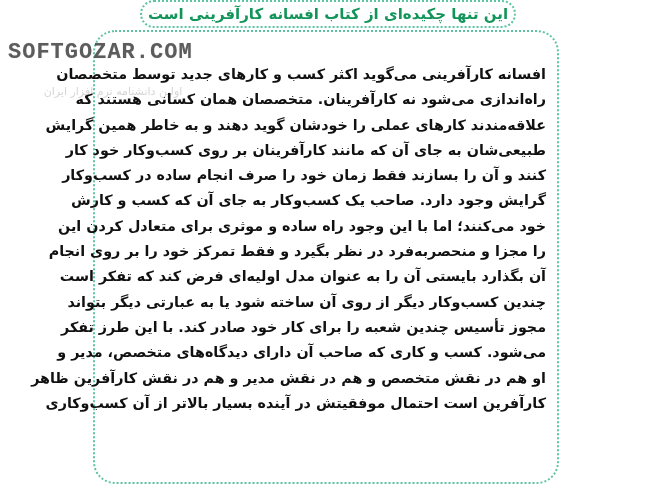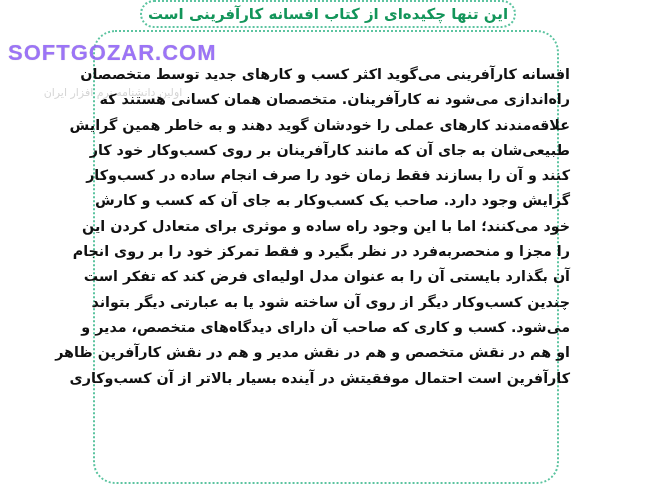--- a/index.html
+++ b/index.html
@@ -10,32 +10,32 @@
   }
   .title-box {
     position:absolute; left:140px; top:0; width:376px; height:28px;
     border:2px dotted #5cc4a0; border-radius:16px; background:#fff;
     box-sizing:border-box; display:flex; align-items:center; justify-content:center;
   }
   .title-text {
     color:#13955a; font-weight:bold; font-size:15px; direction:rtl; white-space:nowrap;
   }
   .body-text {
-    position:absolute; left:116px; top:62px; width:454px;
+    position:absolute; left:92px; top:62px; width:454px;
     direction:rtl; text-align:justify; text-align-last:right;
     font-size:14.3px; font-weight:bold; line-height:25.3px; color:#111;
   }
   .body-text .line { display:block; text-align:justify; text-align-last:justify; white-space:nowrap; }
   .body-text .line.last { text-align-last:right; }
   .watermark {
     position:absolute; left:8px; top:40px; width:210px; pointer-events:none;
     color:#d4d4d4; opacity:0.85;
   }
-  .wm-logo { font-size:22px; font-weight:bold; letter-spacing:1px; color:#8b5cf6;
-    text-shadow: 0 0 1px #bbb; font-family:Liberation Sans, sans-serif; }
+  .wm-logo { font-size:22px; font-weight:bold; letter-spacing:1px; color:#404040;
+    text-shadow: 0 0 1px #bbb; font-family:Liberation Mono, monospace; }
   .wm-sub { font-size:11px; direction:rtl; text-align:center; color:#cfcfcf; margin-top:20px; }
 </style>
 </head>
 <body>
 
 <div class="frame"></div>
 
 <div class="title-box">
   <span class="title-text">این تنها چکیده‌ای از کتاب افسانه کارآفرینی است</span>
 </div>
@@ -49,16 +49,17 @@
   <span class="line">افسانه کارآفرینی می‌گوید اکثر کسب و کارهای جدید توسط متخصصان</span>
   <span class="line">راه‌اندازی می‌شود نه کارآفرینان. متخصصان همان کسانی هستند که</span>
   <span class="line">علاقه‌مندند کارهای عملی را خودشان گوید دهند و به خاطر همین گرایش</span>
   <span class="line">طبیعی‌شان به جای آن که مانند کارآفرینان بر روی کسب‌وکار خود کار</span>
   <span class="line">کنند و آن را بسازند فقط زمان خود را صرف انجام ساده در کسب‌وکار</span>
   <span class="line">گرایش وجود دارد. صاحب یک کسب‌وکار به جای آن که کسب و کارش</span>
   <span class="line">خود می‌کنند؛ اما با این وجود راه ساده و موثری برای متعادل کردن این</span>
   <span class="line">را مجزا و منحصربه‌فرد در نظر بگیرد و فقط تمرکز خود را بر روی انجام</span>
   <span class="line">آن بگذارد بایستی آن را به عنوان مدل اولیه‌ای فرض کند که تفکر است</span>
   <span class="line">چندین کسب‌وکار دیگر از روی آن ساخته شود یا به عبارتی دیگر بتواند</span>
+  <span class="line">مجوز تأسیس چندین شعبه را برای کار خود صادر کند. با این طرز تفکر</span>
   <span class="line">می‌شود. کسب و کاری که صاحب آن دارای دیدگاه‌های متخصص، مدیر و</span>
   <span class="line">او هم در نقش متخصص و هم در نقش مدیر و هم در نقش کارآفرین ظاهر</span>
   <span class="line">کارآفرین است احتمال موفقیتش در آینده بسیار بالاتر از آن کسب‌وکاری</span>
 </div>
 
 </body></html>

